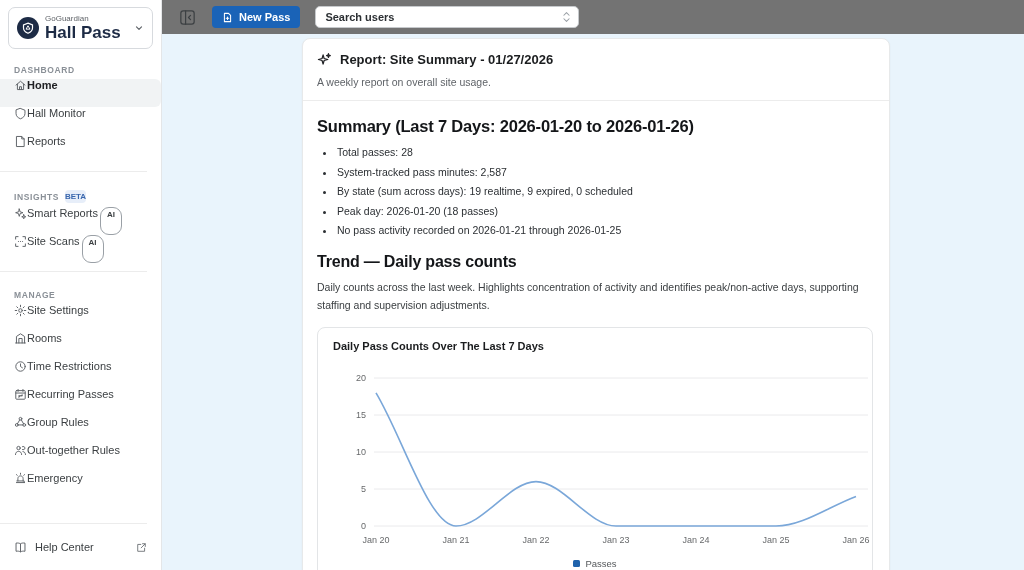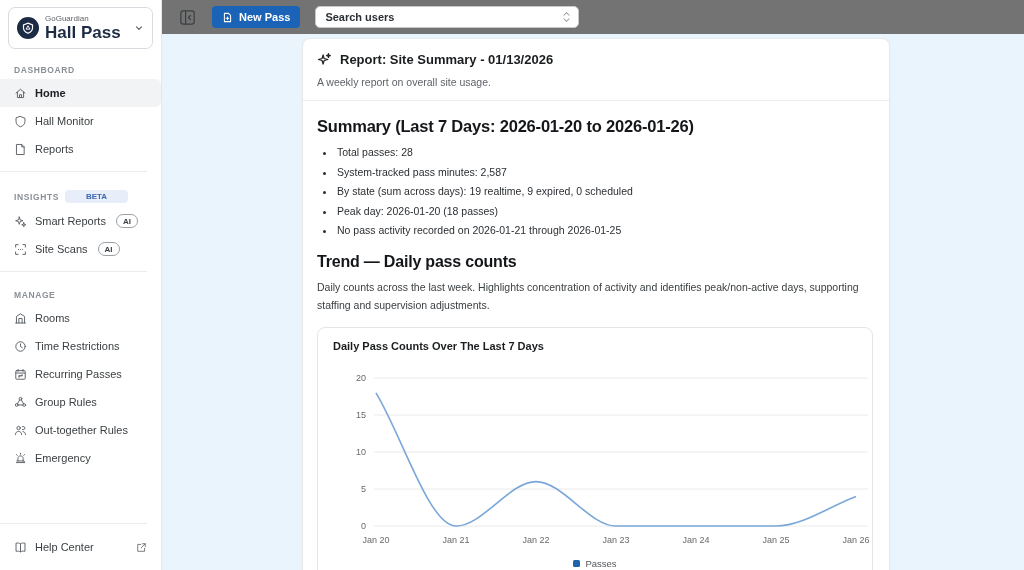--- a/index.html
+++ b/index.html
@@ -14,22 +14,22 @@
     height:42px; display:flex; align-items:center; padding:0 8px; cursor:pointer; }
   .logo-mark { width:22px; height:22px; border-radius:50%; background:#1d2b45;
     display:flex; align-items:center; justify-content:center; flex-shrink:0; }
   .logo-text { margin-left:6px; line-height:1.15; flex:1; }
   .logo-company { font-size:8px; color:#5f6368; }
   .logo-product { font-size:17px; font-weight:bold; color:#1d2b45; }
   .section-label-row { display:flex; align-items:center; gap:6px; padding:0 14px;
     margin:10px 0 4px 0; }
   .section-label { font-size:8.5px; font-weight:bold; color:#8a9097; letter-spacing:.6px; }
   .beta-badge { font-size:8px; font-weight:bold; color:#3a67ad; background:#e7eef9;
-    border-radius:4px; padding:2px 21px; }
-  .nav-item { display:flex; align-items:center; gap:8px; height:28px; padding:0 14px;
+    border-radius:4px; padding:2px 0; }
+  .nav-item { display:flex; gap:0; height:28px; padding:0 14px;
     font-size:11px; color:#3c4043; cursor:pointer; }
   .nav-item svg { flex-shrink:0; }
   .nav-item.active { background:#f1f3f4; border-radius:0 6px 6px 0; font-weight:bold;
     color:#202124; }
   .ai-pill { font-size:8px; font-weight:bold; color:#3c4043; border:1px solid #9aa0a6;
     border-radius:9px; padding:1.5px 6px; margin-left:2px; }
   .side-divider { border-top:1px solid #ececec; margin:8px 14px 8px 0; }
   .side-spacer { flex:1; }
   .footer-item { display:flex; align-items:center; gap:8px; height:30px; padding:0 14px;
     font-size:11px; color:#3c4043; cursor:pointer; margin-bottom:8px; }
@@ -146,20 +146,27 @@
       <span class="ai-pill">AI</span>
     </div>
 
     <div class="side-divider"></div>
 
     <div class="section-label-row">
       <span class="section-label">MANAGE</span>
     </div>
     <div class="nav-item">
       <svg class="icon" width="13" height="13" viewBox="0 0 16 16">
+          <circle cx="8" cy="8" r="2.2"></circle>
+          <path d="M8 1.5 V3.4 M8 12.6 V14.5 M1.5 8 H3.4 M12.6 8 H14.5 M3.4 3.4 L4.7 4.7 M11.3 11.3 L12.6 12.6 M12.6 3.4 L11.3 4.7 M4.7 11.3 L3.4 12.6"></path>
+        </svg>
+      <span>Site Settings</span>
+    </div>
+    <div class="nav-item">
+      <svg class="icon" width="13" height="13" viewBox="0 0 16 16">
           <path d="M2 13.5 H14 M3 13.5 V5.5 L8 2.2 L13 5.5 V13.5 M6 13.5 V8 H10 V13.5"></path>
         </svg>
       <span>Rooms</span>
     </div>
     <div class="nav-item">
       <svg class="icon" width="13" height="13" viewBox="0 0 16 16">
           <circle cx="8" cy="8" r="5.8"></circle>
           <path d="M8 4.8 V8 L10.4 9.6"></path>
         </svg>
       <span>Time Restrictions</span>
@@ -232,21 +239,21 @@
       </div>
     </div>
 
     <div class="content">
       <section class="report-card">
         <header class="report-header">
           <div class="report-title-row">
             <svg width="15" height="15" viewBox="0 0 16 16" style="stroke:#202124;fill:none;stroke-width:1.3;stroke-linejoin:round">
                 <path d="M6.5 3 L7.6 6.9 L11.5 8 L7.6 9.1 L6.5 13 L5.4 9.1 L1.5 8 L5.4 6.9 Z M12.2 1.8 L12.7 3.3 L14.2 3.8 L12.7 4.3 L12.2 5.8 L11.7 4.3 L10.2 3.8 L11.7 3.3 Z"></path>
               </svg>
-            <span class="report-title">Report: Site Summary - 01/13/2026</span>
+            <span class="report-title">Report: Site Summary - 01/27/2026</span>
           </div>
           <div class="report-subtitle">A weekly report on overall site usage.</div>
         </header>
 
         <div class="report-body">
           <h2 class="h2">Summary (Last 7 Days: 2026-01-20 to 2026-01-26)</h2>
           <ul class="bullets">
             <li>Total passes: 28</li>
             <li>System-tracked pass minutes: 2,587</li>
             <li>By state (sum across days): 19 realtime, 9 expired, 0 scheduled</li>

